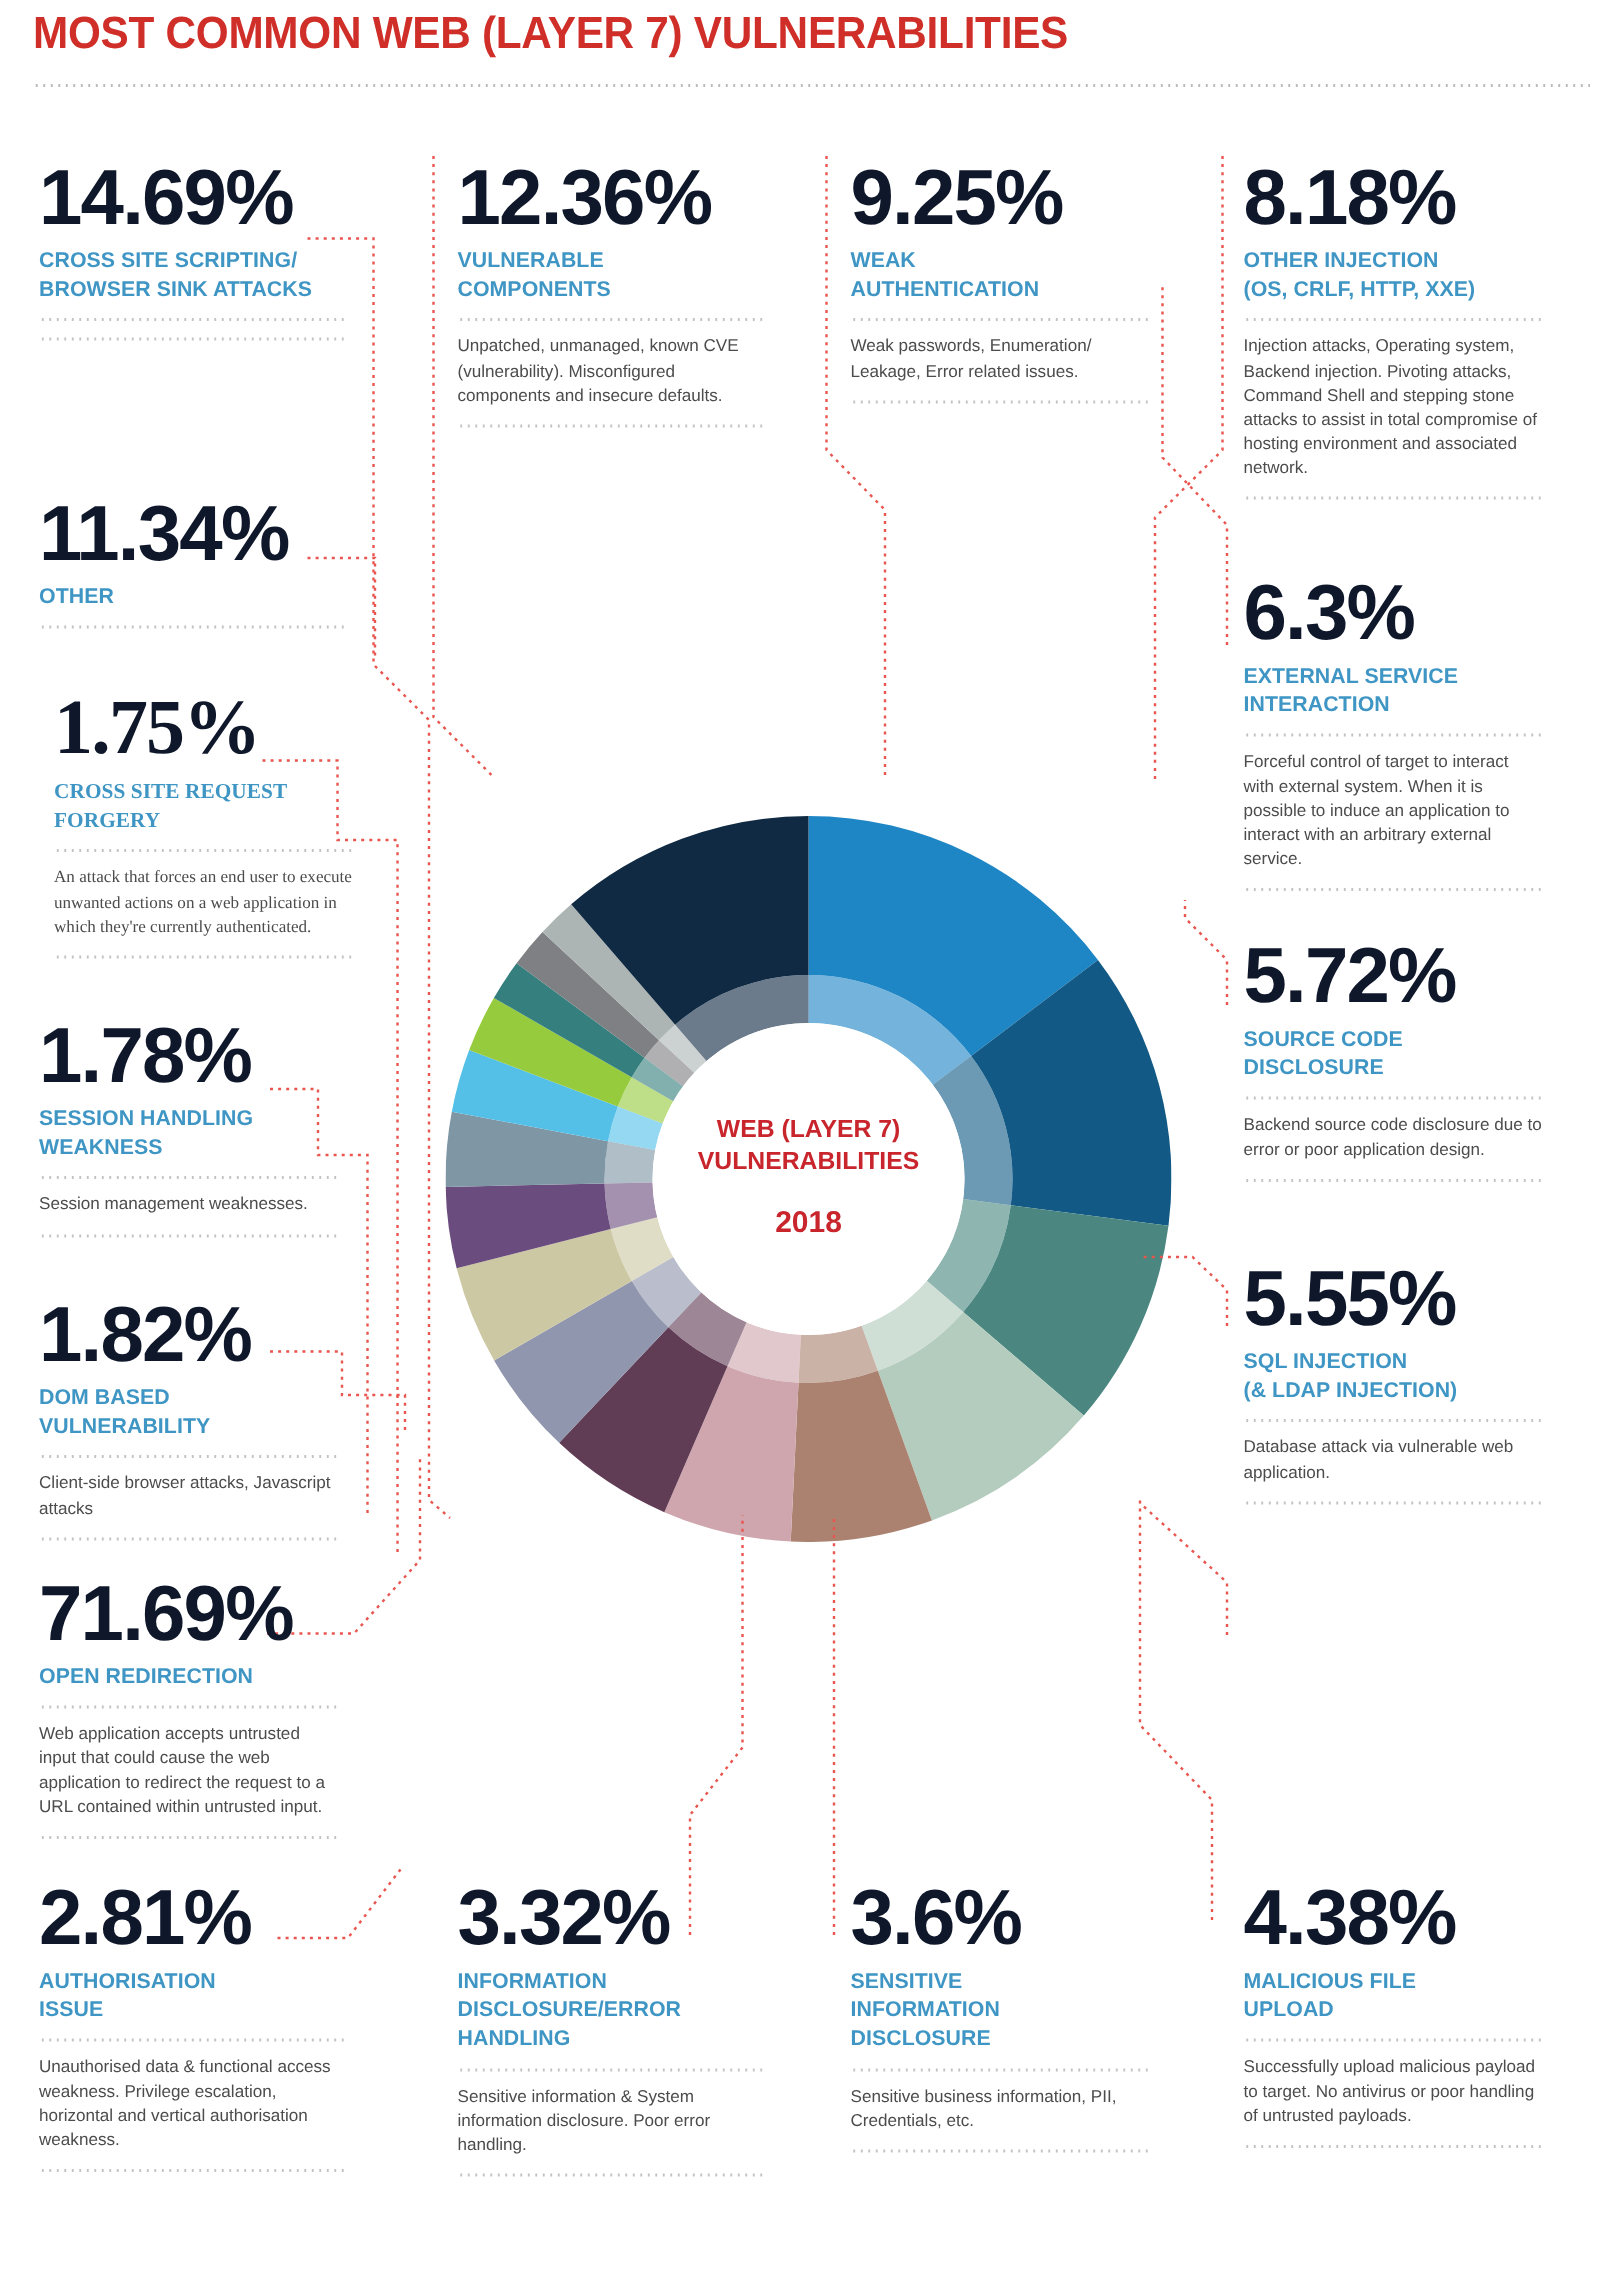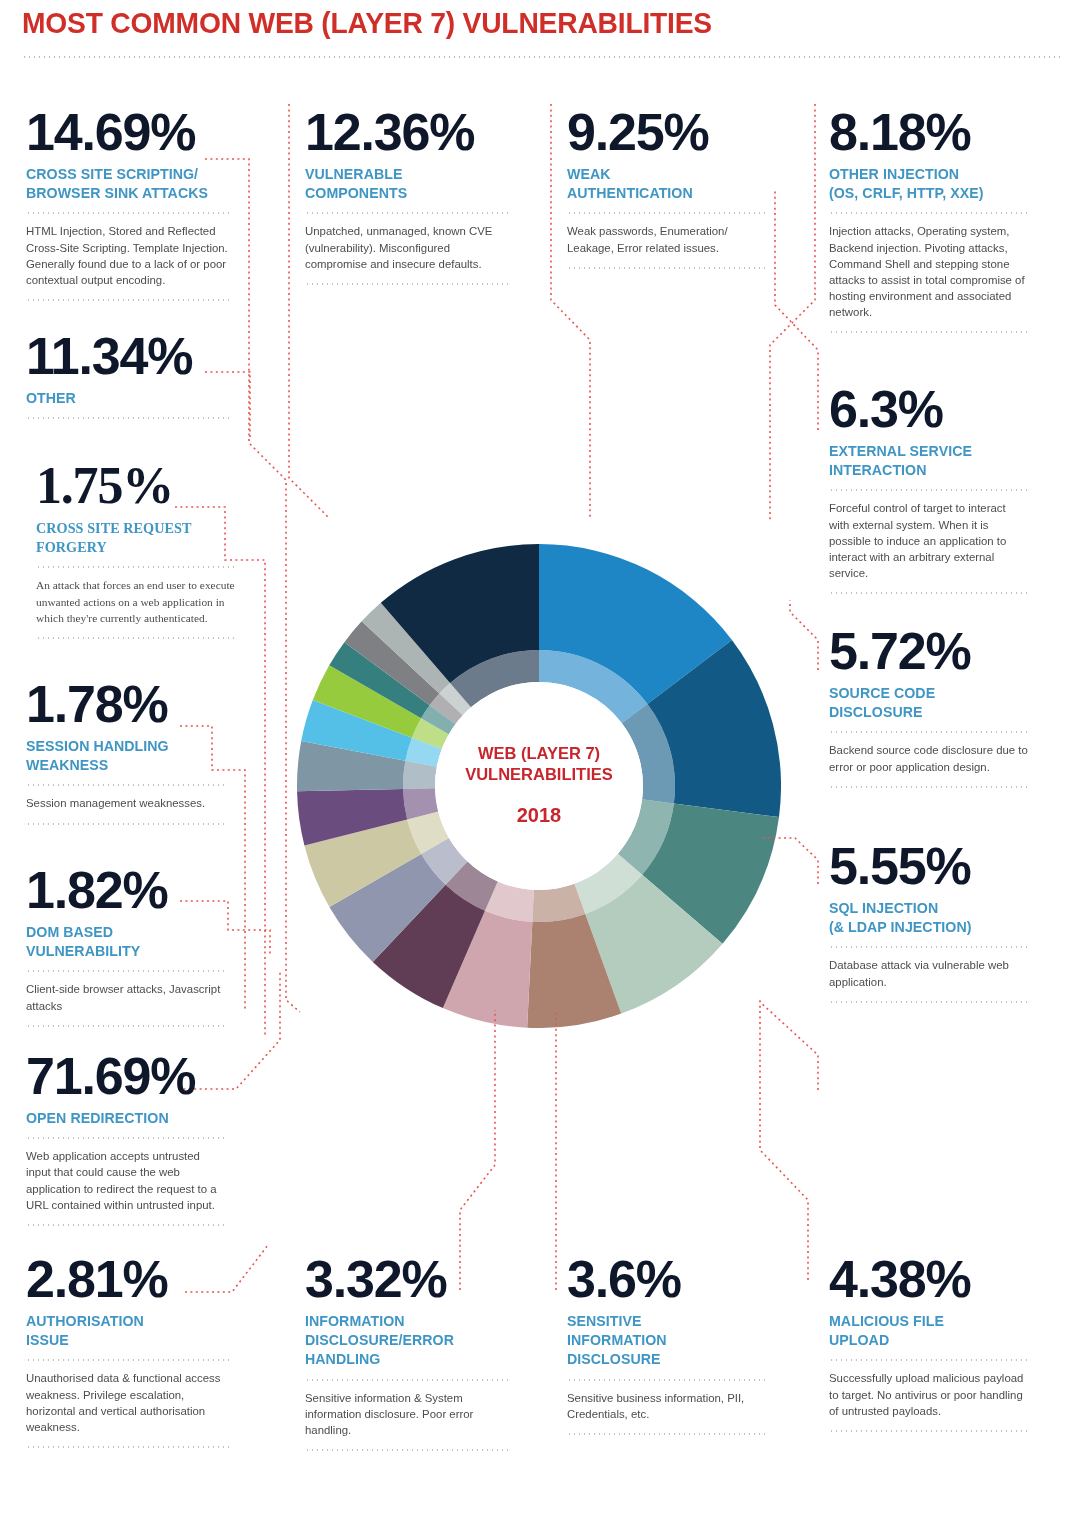--- a/index.html
+++ b/index.html
@@ -173,29 +173,28 @@
       <path d="M818,670 L818,640 L790,612 L790,600"></path>
 
       <path d="M818,430 L818,350 L775,305 L775,190"></path>
     </g>
   </svg>
 
   <div class="stat" style="left:26px; top:106px; width:205px;">
     <div class="pct">14.69%</div>
     <div class="name">CROSS SITE SCRIPTING/<br>BROWSER SINK ATTACKS</div>
     <div class="dots"></div>
-    <div class="desc">HTML Injection, Stored and Reflected Cross-Site Scripting. Template Injection. Generally found due to a lack of or poor contextual output encoding.</div>
     <div class="dots-bottom"></div>
   </div>
 
   <div class="stat" style="left:305px; top:106px; width:205px;">
     <div class="pct">12.36%</div>
     <div class="name">VULNERABLE<br>COMPONENTS</div>
     <div class="dots"></div>
-    <div class="desc">Unpatched, unmanaged, known CVE (vulnerability). Misconfigured compromise and insecure defaults.</div>
+    <div class="desc">Unpatched, unmanaged, known CVE (vulnerability). Misconfigured components and insecure defaults.</div>
     <div class="dots-bottom"></div>
   </div>
 
   <div class="stat" style="left:567px; top:106px; width:200px;">
     <div class="pct">9.25%</div>
     <div class="name">WEAK<br>AUTHENTICATION</div>
     <div class="dots"></div>
     <div class="desc">Weak passwords, Enumeration/ Leakage, Error related issues.</div>
     <div class="dots-bottom"></div>
   </div>

